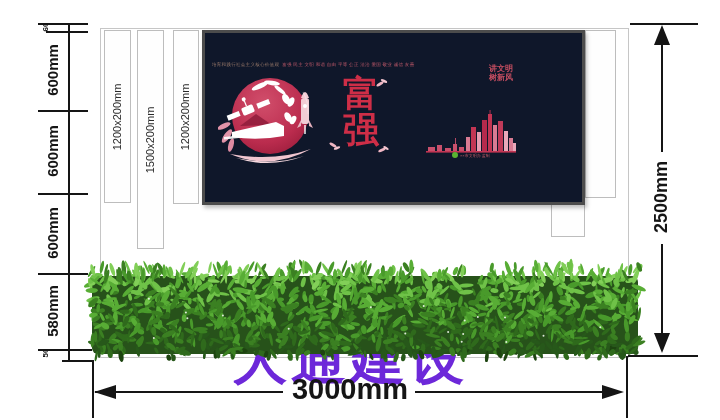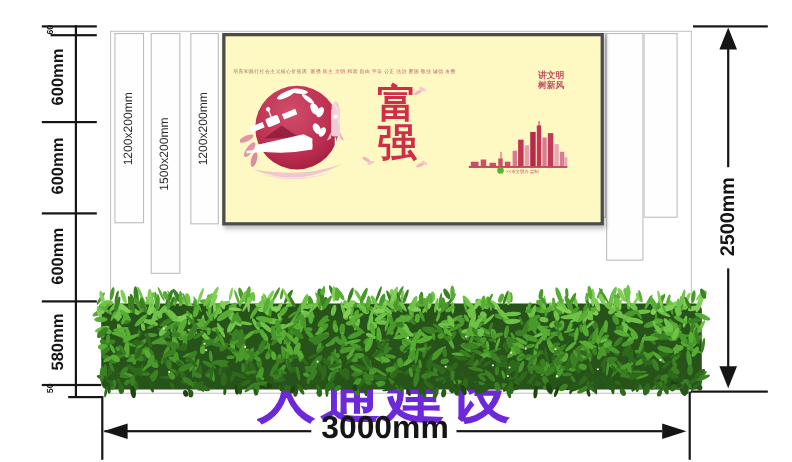--- a/index.html
+++ b/index.html
@@ -5,21 +5,21 @@
   html,body{margin:0;padding:0;background:#fff;}
   .canvas{position:relative;width:720px;height:420px;background:#fff;overflow:hidden;
           font-family:"Liberation Sans", sans-serif;}
   
   .wall{position:absolute;left:100px;top:28px;width:529px;height:330px;background:#fff;
         border:1px solid #c6c6c6;box-sizing:border-box;z-index:1;}
   .slat{position:absolute;background:#fefefe;border:1px solid #bdbdbd;box-sizing:border-box;z-index:2;}
   .slat-label{position:absolute;width:130px;height:14px;left:50%;top:50%;
               transform:translate(-50%,-50%) rotate(-90deg);text-align:center;
               font-size:11px;color:#2a2a2a;white-space:nowrap;}
-  .poster{position:absolute;left:202px;top:30px;width:347px;height:175px;background:#fef9c3;
+  .poster{position:absolute;left:202px;top:30px;width:383px;height:175px;background:#0f172a;
           border:3px solid #4c4c4c;box-sizing:border-box;z-index:2;
           box-shadow:2px 3px 4px rgba(0,0,0,0.25);}
   .poster-inner{position:absolute;left:0;top:0;right:0;bottom:0;}
   .values-line{position:absolute;left:7px;top:29px;font-size:4.5px;letter-spacing:.3px;
                white-space:nowrap;color:#9a7a6a;}
   .values-line .vals{color:#c0596a;margin-left:3px;}
   .slogan{position:absolute;left:277px;top:31px;width:38px;text-align:center;
           font-size:8px;line-height:9px;font-weight:bold;color:#c34d60;}
   .emblem{position:absolute;left:13px;top:41px;width:100px;height:96px;}
   .main-word{position:absolute;left:133px;top:43px;width:46px;text-align:center;

